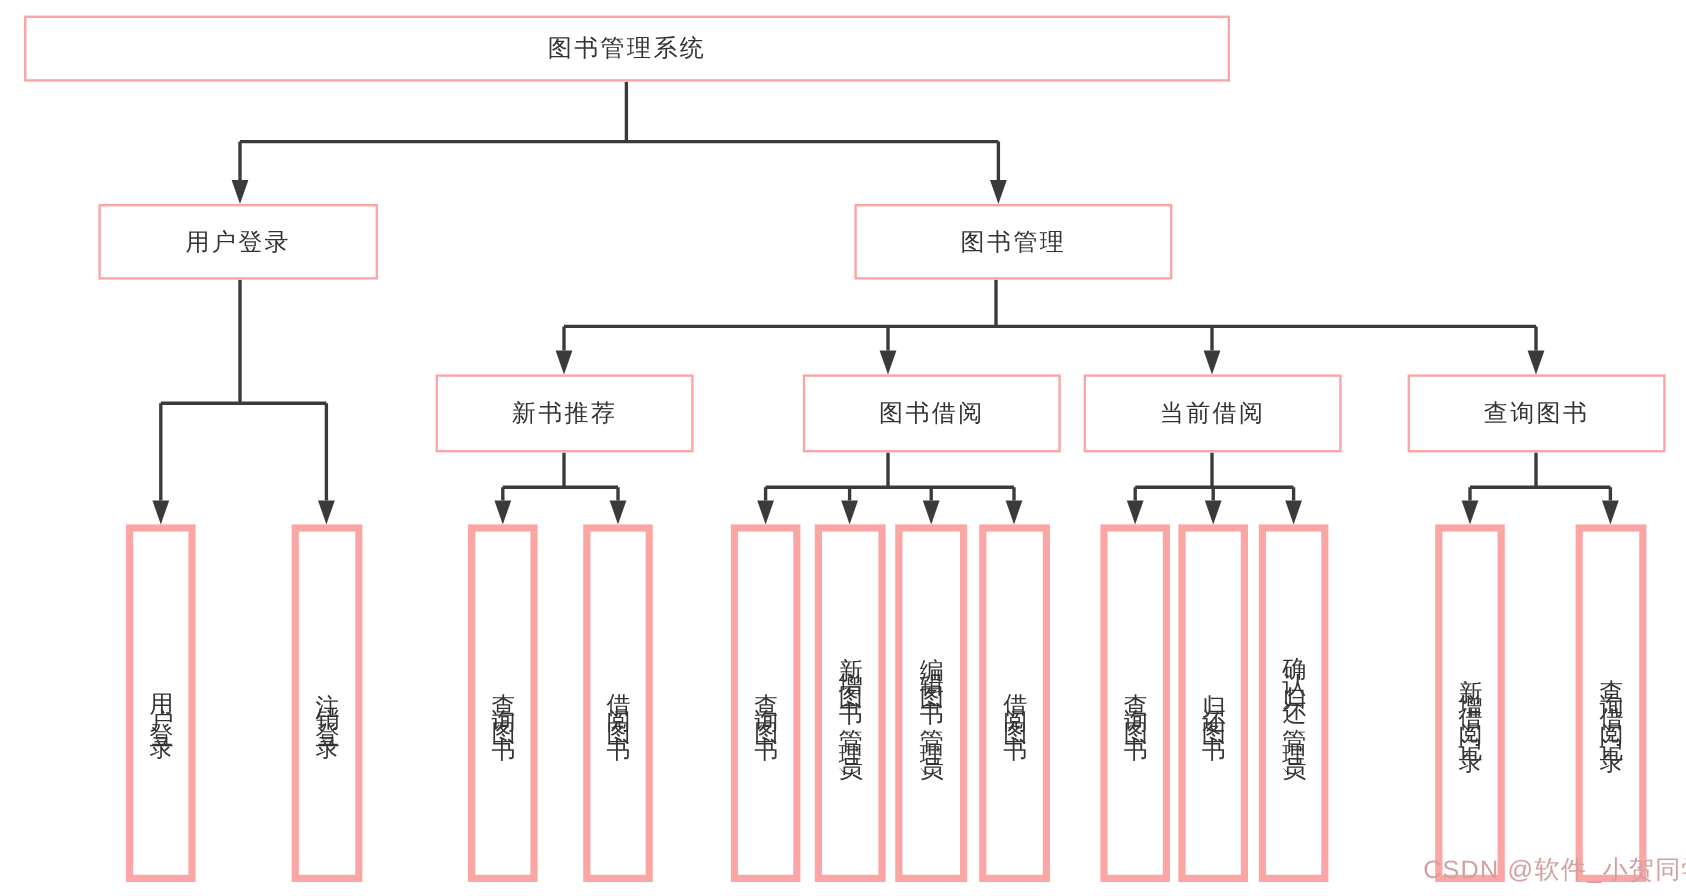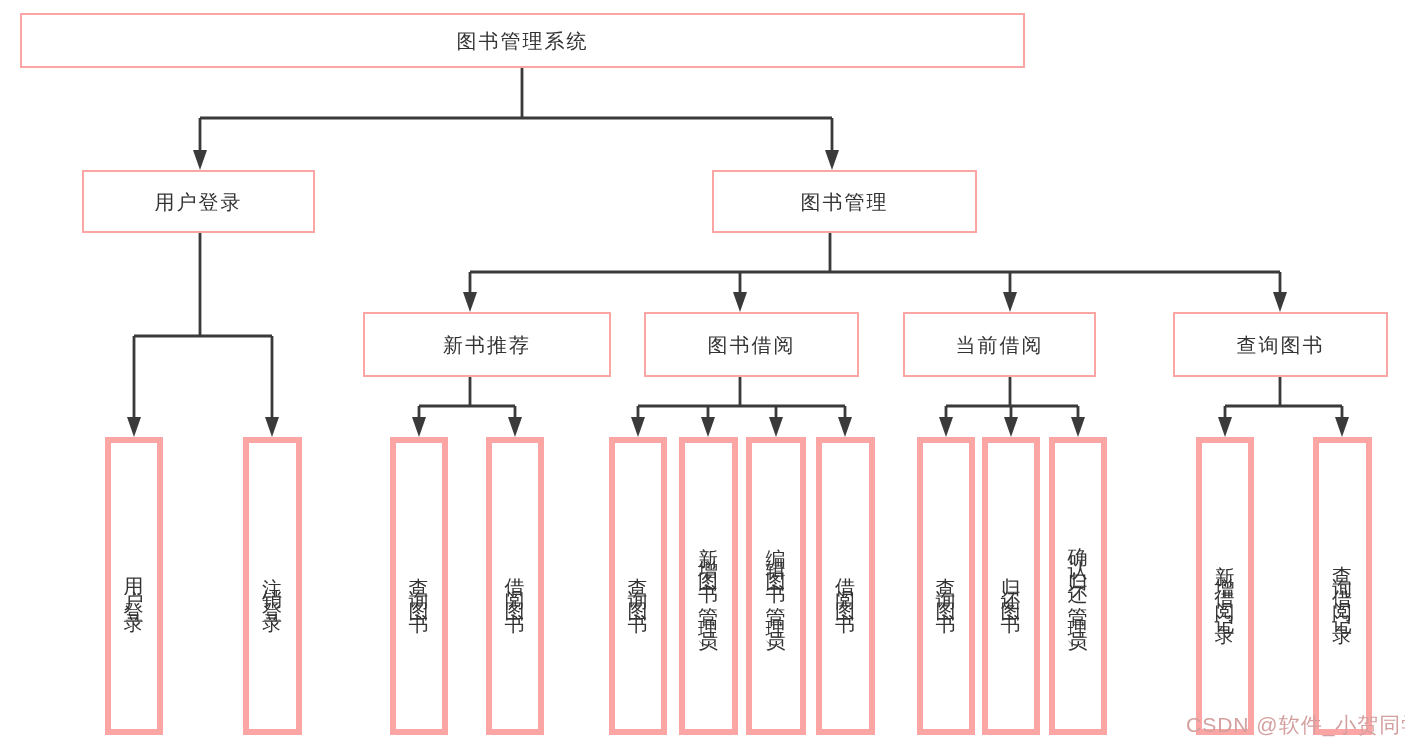--- a/index.html
+++ b/index.html
@@ -93,23 +93,23 @@
       <polygon points="1218,417 1232,417 1225,437"></polygon>
       <polygon points="1335,417 1349,417 1342,437"></polygon>
     </g>
   </svg>
 
   <div class="box h" style="left:20px; top:13px; width:1005px; height:55px;">图书管理系统</div>
 
   <div class="box h" style="left:82px; top:170px; width:233px; height:63px;">用户登录</div>
   <div class="box h" style="left:712px; top:170px; width:265px; height:63px;">图书管理</div>
 
-  <div class="box h" style="left:363px; top:312px; width:248px; height:65px;">新书推荐</div>
-  <div class="box h" style="left:644px; top:312px; width:215px; height:65px;">图书借阅</div>
-  <div class="box h" style="left:903px; top:312px; width:193px; height:65px;">当前借阅</div>
+  <div class="box h" style="left:363px; top:312px; width:215px; height:65px;">新书推荐</div>
+  <div class="box h" style="left:669px; top:312px; width:215px; height:65px;">图书借阅</div>
+  <div class="box h" style="left:903px; top:312px; width:215px; height:65px;">当前借阅</div>
   <div class="box h" style="left:1173px; top:312px; width:215px; height:65px;">查询图书</div>
 
   <div class="box v" style="left:105px; width:58px;">用户登录</div>
   <div class="box v" style="left:243px; width:59px;">注销登录</div>
 
   <div class="box v" style="left:390px; width:58px;">查询图书</div>
   <div class="box v" style="left:486px; width:58px;">借阅图书</div>
 
   <div class="box v" style="left:609px; width:58px;">查询图书</div>
   <div class="box v" style="left:679px; width:59px;">新增图书（管理员）</div>

